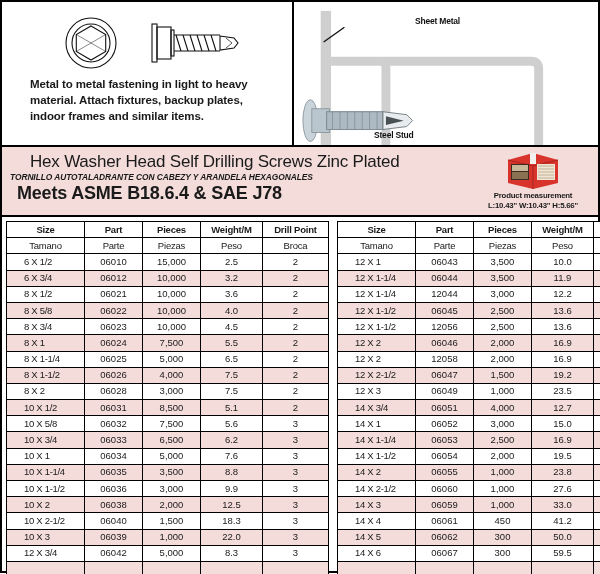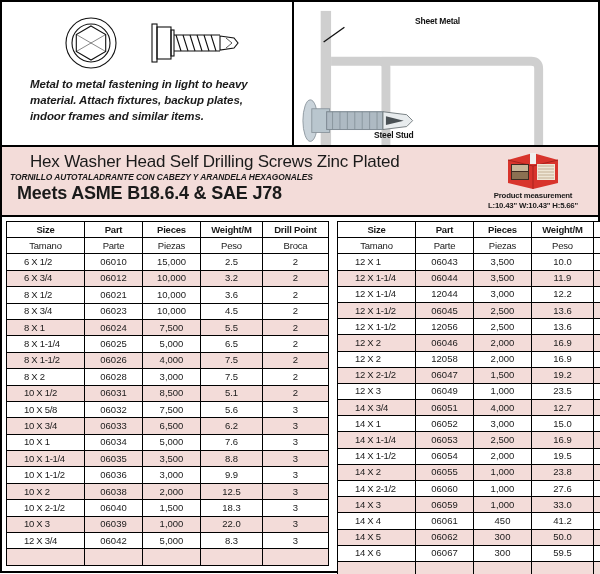--- a/index.html
+++ b/index.html
@@ -9,21 +9,21 @@
     color:#1a1a1a;
   }
   .sheet{position:relative;width:600px;height:574px;box-sizing:border-box;}
 
   
   .top-band{
     position:relative;height:145px;box-sizing:border-box;
     border:2px solid #000;border-bottom:none;background:#fff;
     display:flex;
   }
-  .top-left{width:290px;position:relative;box-sizing:border-box;padding:0;font-style:italic;}
+  .top-left{width:290px;position:relative;box-sizing:border-box;padding:0;}
   .top-right{flex:1;position:relative;border-left:2px solid #000;box-sizing:border-box;overflow:hidden;}
 
   .screw-art{position:absolute;left:60px;top:12px;width:200px;height:58px;}
   .desc{
     position:absolute;left:28px;top:74px;width:250px;
     font-size:11.5px;font-weight:bold;line-height:16px;letter-spacing:-0.1px;
   }
 
   
   .diag{position:absolute;inset:0;}
@@ -187,20 +187,27 @@
             <td>3.2</td>
             <td>2</td>
           </tr>
           <tr>
             <td class="size">8 X 1/2</td>
             <td>06021</td>
             <td>10,000</td>
             <td>3.6</td>
             <td>2</td>
           </tr>
+          <tr class="alt">
+            <td class="size">8 X 5/8</td>
+            <td>06022</td>
+            <td>10,000</td>
+            <td>4.0</td>
+            <td>2</td>
+          </tr>
           <tr>
             <td class="size">8 X 3/4</td>
             <td>06023</td>
             <td>10,000</td>
             <td>4.5</td>
             <td>2</td>
           </tr>
           <tr class="alt">
             <td class="size">8 X 1</td>
             <td>06024</td>

